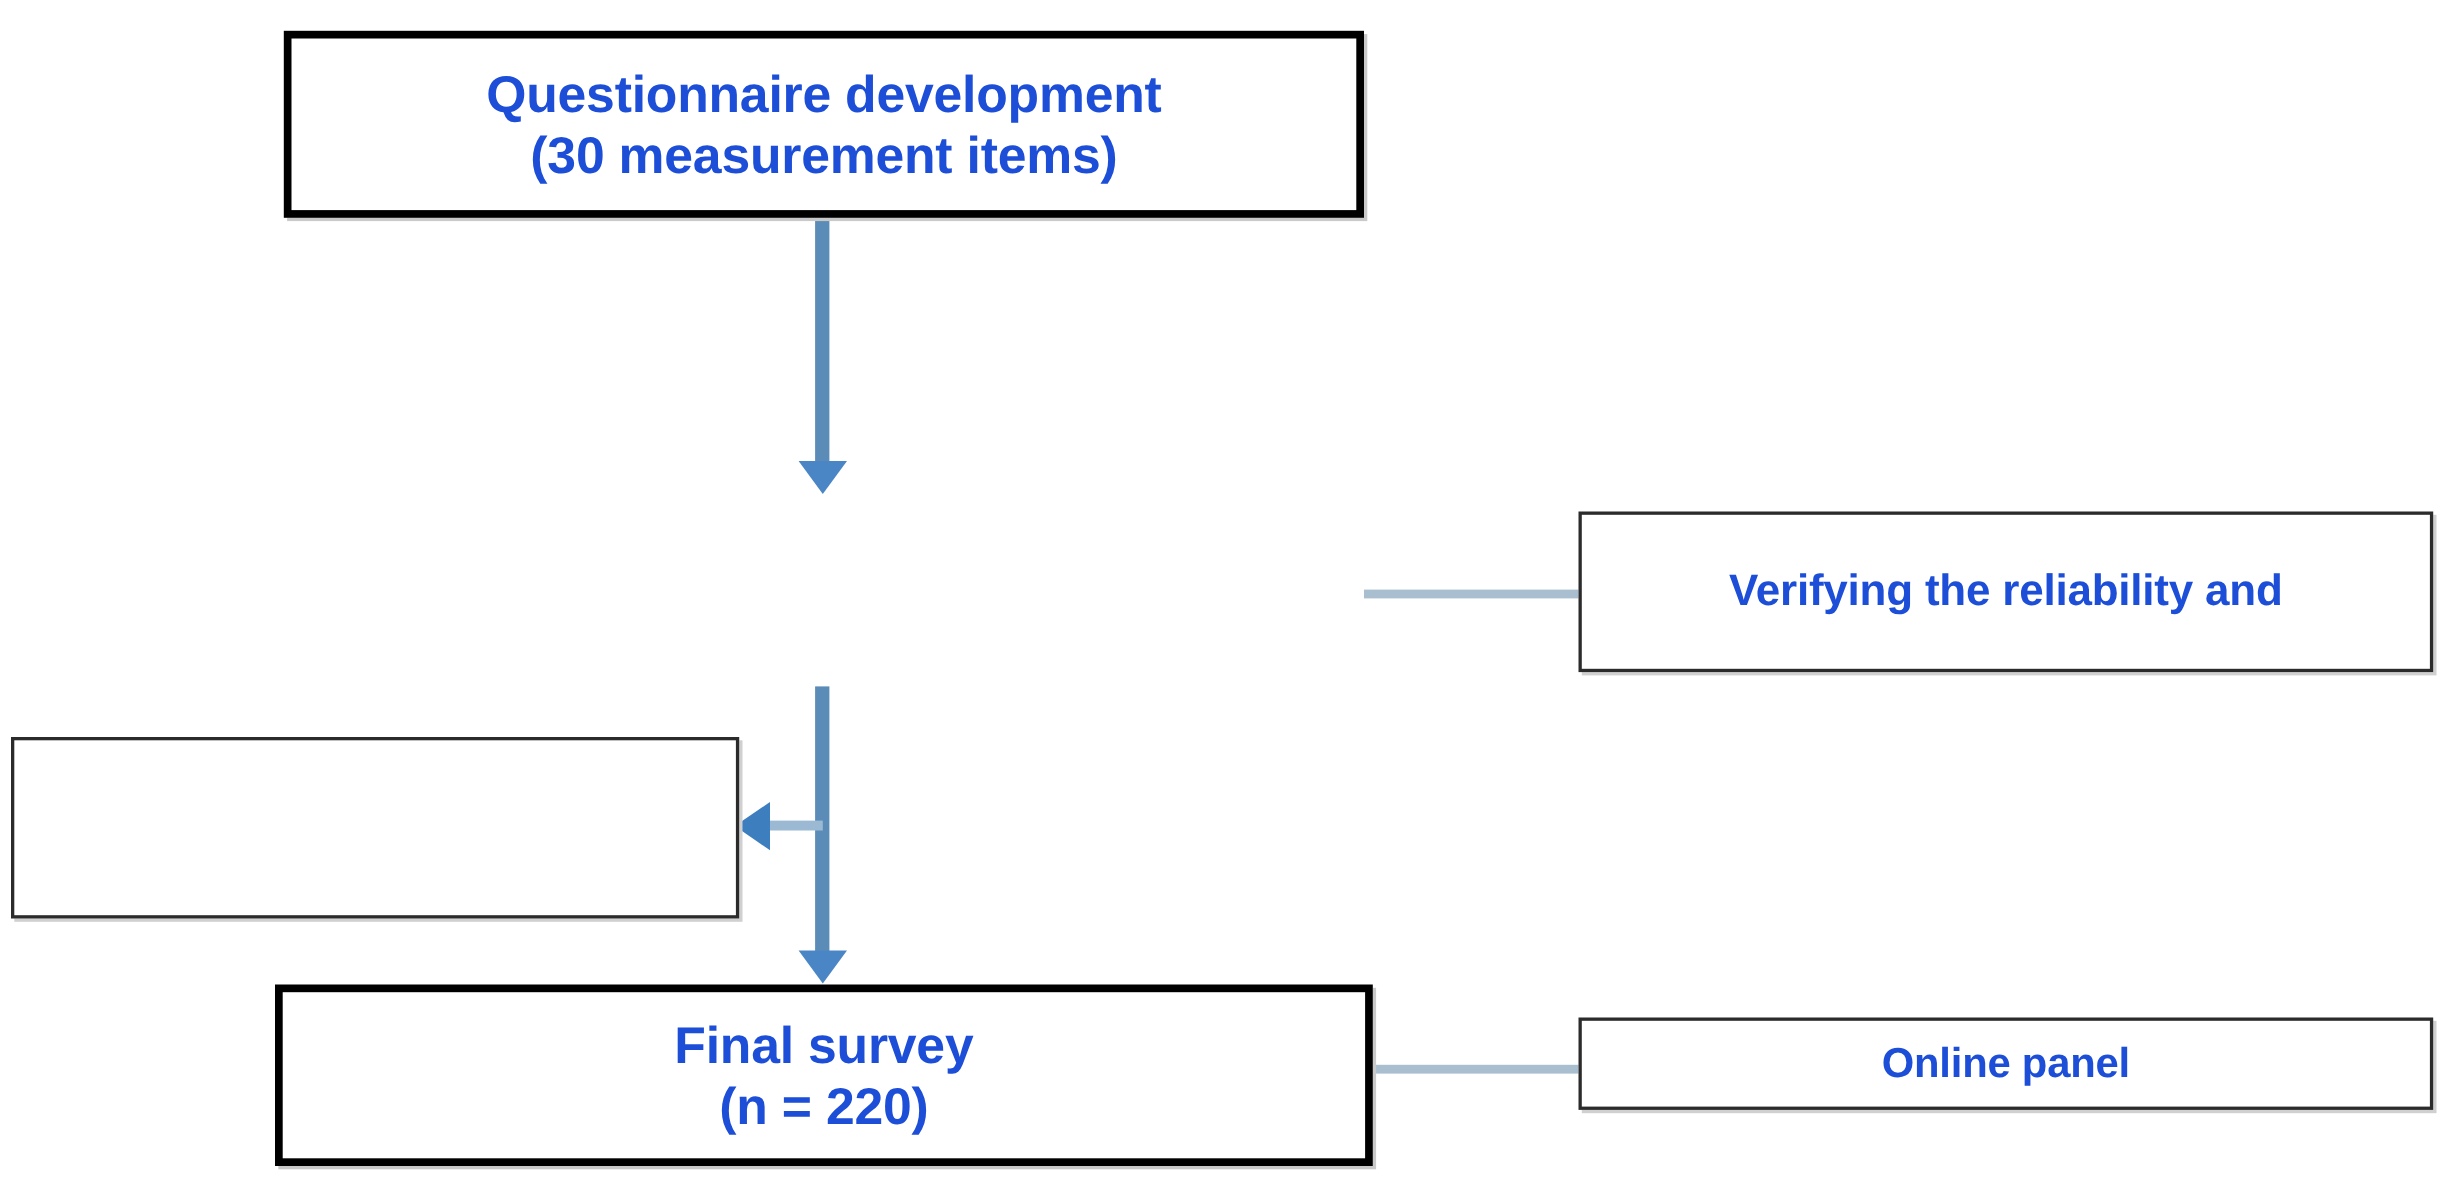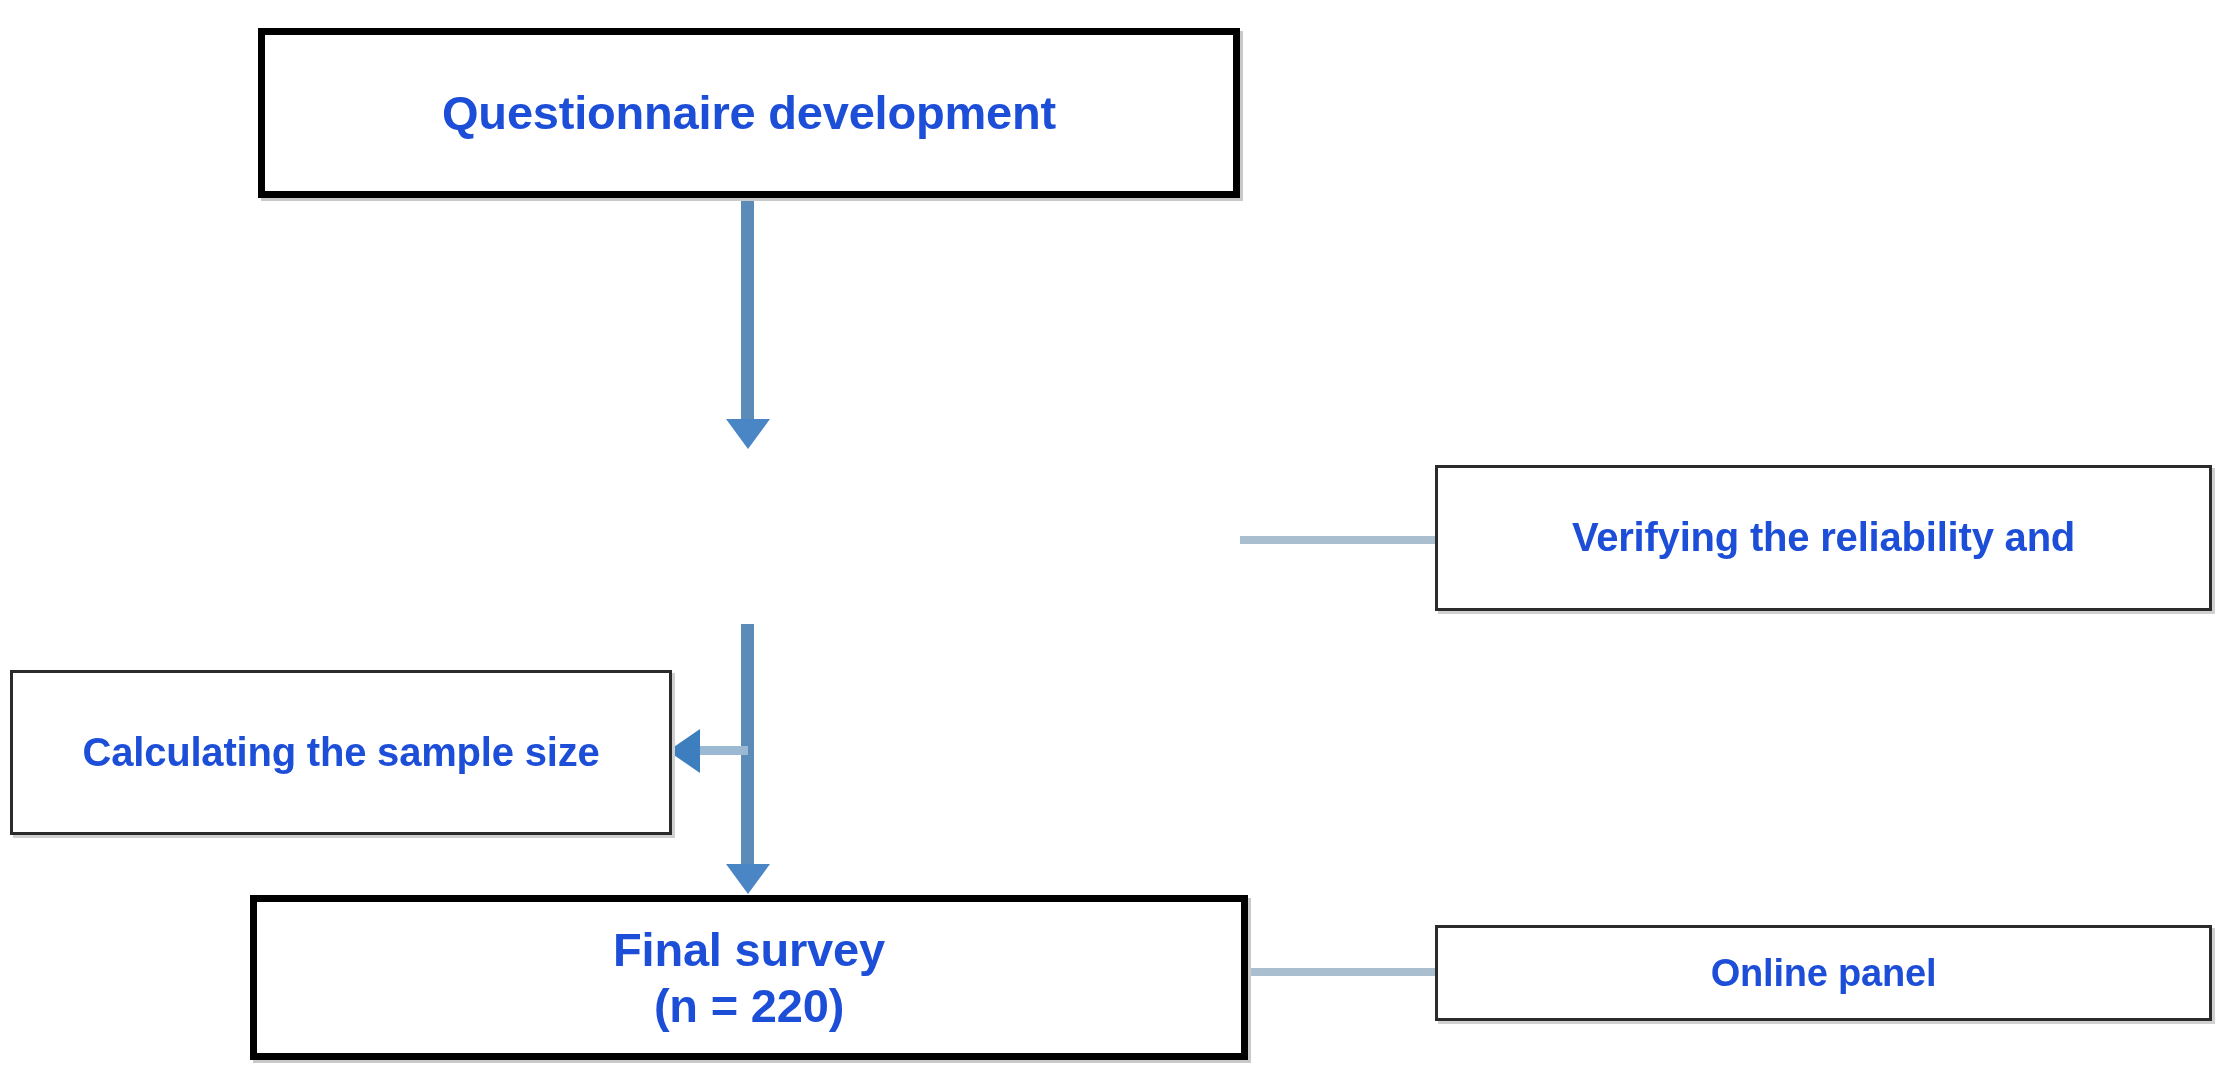--- a/index.html
+++ b/index.html
@@ -94,46 +94,46 @@
     background: #9cb9d4;
   }
 </style>
 </head>
 <body>
 
 <div id="flowchart">
 
   <div class="node main" style="left:258px; top:28px; width:982px; height:170px;">
     <span class="line">Questionnaire development</span>
+    <span class="line">(30 measurement items)</span>
   </div>
 
   <div class="vline" style="left:741px; top:198px; width:13px; height:226px;"></div>
   <div class="arrow-down" style="left:726px; top:419px;"></div>
 
 
   <div class="hline" style="left:1240px; top:536px; width:200px; height:8px;"></div>
 
   <div class="node side" style="left:1435px; top:465px; width:777px; height:146px;">
     <span class="line">Verifying the reliability and</span>
   </div>
 
   <div class="vline" style="left:741px; top:624px; width:13px; height:245px;"></div>
   <div class="arrow-down" style="left:726px; top:864px;"></div>
 
   <div class="hline thick" style="left:700px; top:746px; width:48px; height:9px;"></div>
   <div class="arrow-left" style="left:668px; top:729px;"></div>
 
   <div class="node side" style="left:10px; top:670px; width:662px; height:165px;">
-    <span class="line">Calculating the sample size</span>
   </div>
 
   <div class="node main" style="left:250px; top:895px; width:998px; height:165px;">
     <span class="line">Final survey</span>
     <span class="line">(n = 220)</span>
   </div>
 
   <div class="hline" style="left:1240px; top:968px; width:200px; height:8px;"></div>
 
-  <div class="node side plain" style="left:1435px; top:925px; width:777px; height:96px;">
+  <div class="node side plain" style="left:1435px; top:925px; width:777px; height:84px;">
     <span class="line">Online panel</span>
   </div>
 
 </div>
 
 </body></html>

